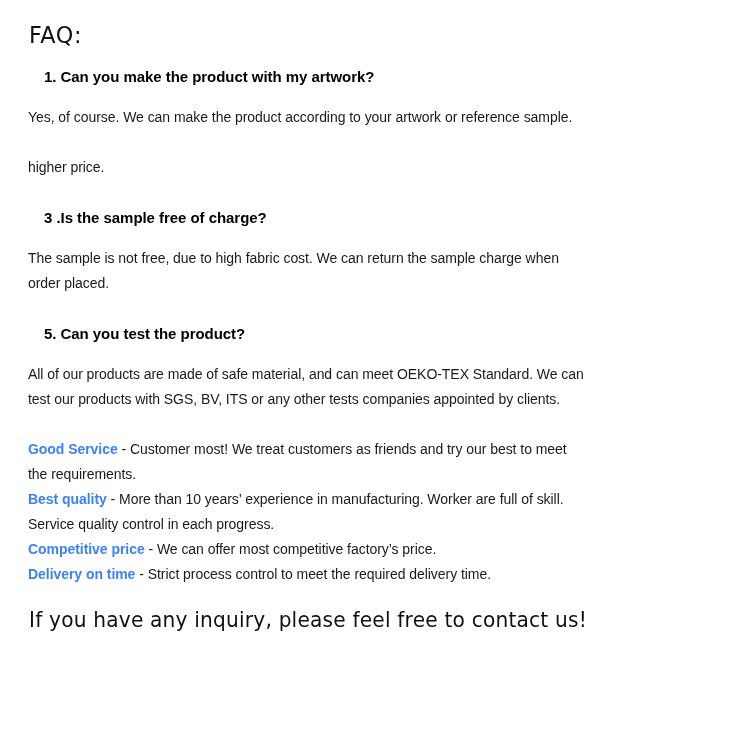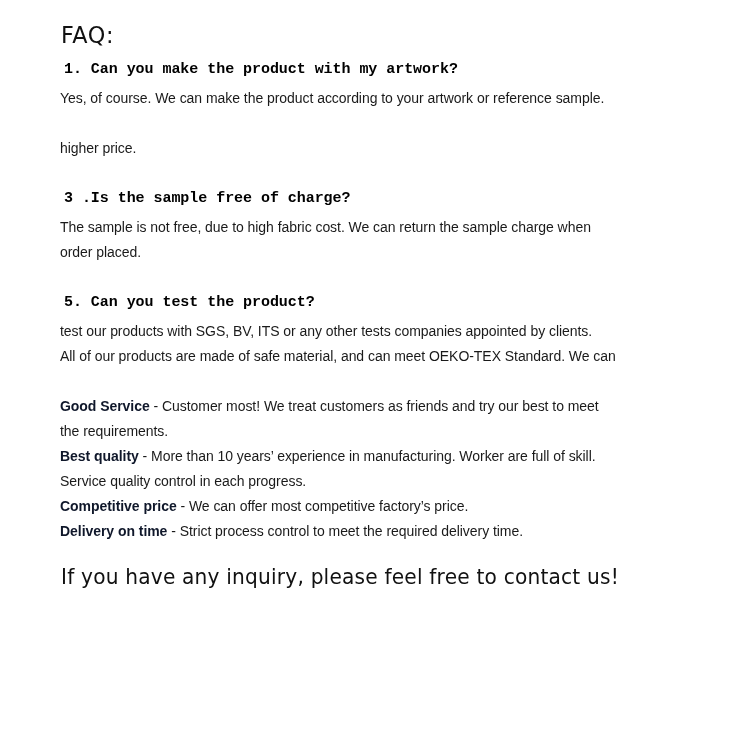--- a/index.html
+++ b/index.html
@@ -14,21 +14,21 @@
     font-family: "Liberation Sans", sans-serif;
     color: #111111;
     -webkit-font-smoothing: antialiased;
   }
   #page {
     position: relative;
     width: 750px;
     height: 750px;
     background: #ffffff;
     box-sizing: border-box;
-    padding: 22px 36px 0 60px;
+    padding: 22px 36px 0 28px;
   }
 
   
   .faq-title {
     font-family: "DejaVu Sans", sans-serif;
     font-weight: 400;
     font-size: 23px;
     line-height: 26px;
     letter-spacing: 0.6px;
     color: #111111;
@@ -41,35 +41,34 @@
   .qa-block {
     margin: 0 0 25px 0;
   }
   .qa-block:last-of-type { margin-bottom: 0; }
 
   .q-line {
     font-weight: bold;
     font-size: 15px;
     line-height: 25px;
     color: #000000;
-    margin: 4px;
+    margin: 16px;
     letter-spacing: -0.05px;
-    font-family: Liberation Mono, monospace;
   }
   .a-line {
     font-weight: normal;
     font-size: 14px;
     line-height: 25px;
     color: #1a1a1a;
     margin: 0;
     letter-spacing: -0.05px;
   }
   .a-line .lead {
     font-weight: bold;
-    color: #0f172a;
+    color: #3b82f6;
   }
 
   
   #block-why { margin-bottom: 20px; }
 
   
   .closing-line {
     font-family: "DejaVu Sans", sans-serif;
     font-weight: 400;
     font-size: 21px;
@@ -99,22 +98,22 @@
 
   <div class="qa-block">
     <p class="q-line">3 .Is the sample free of charge?</p>
     <p class="a-line">The sample is not free, due to high fabric cost. We can return the sample charge when</p>
     <p class="a-line">order placed.</p>
   </div>
 
 
   <div class="qa-block">
     <p class="q-line">5. Can you test the product?</p>
+    <p class="a-line">All of our products are made of safe material, and can meet OEKO-TEX Standard. We can</p>
     <p class="a-line">test our products with SGS, BV, ITS or any other tests companies appointed by clients.</p>
-    <p class="a-line">All of our products are made of safe material, and can meet OEKO-TEX Standard. We can</p>
   </div>
 
   <div class="qa-block" id="block-why">
 
     <p class="a-line"><span class="lead">Good Service</span><span> - Customer most! We treat customers as friends and try our best to meet</span></p>
     <p class="a-line">the requirements.</p>
 
     <p class="a-line"><span class="lead">Best quality</span><span> - More than 10 years’ experience in manufacturing. Worker are full of skill.</span></p>
     <p class="a-line">Service quality control in each progress.</p>
 

